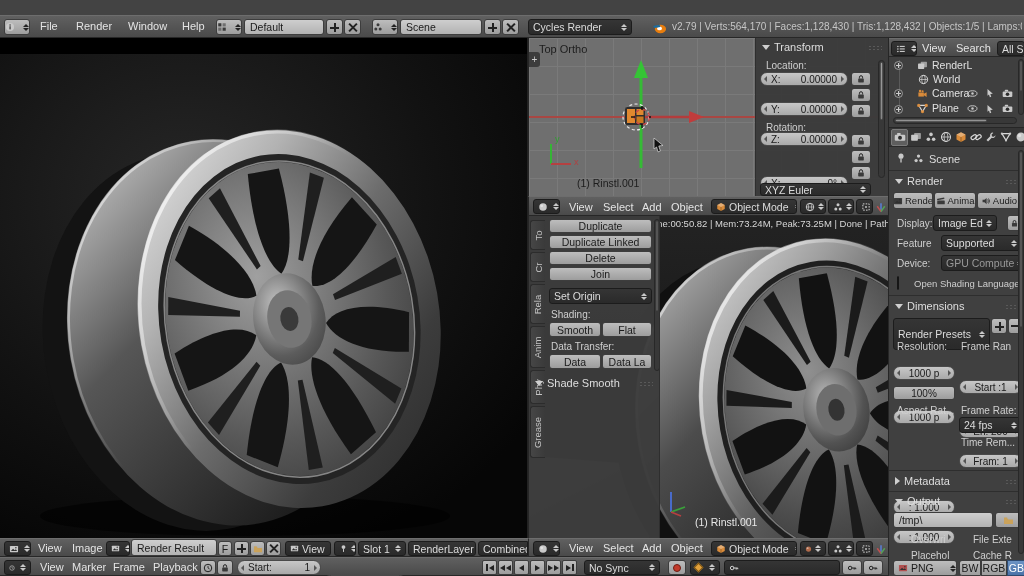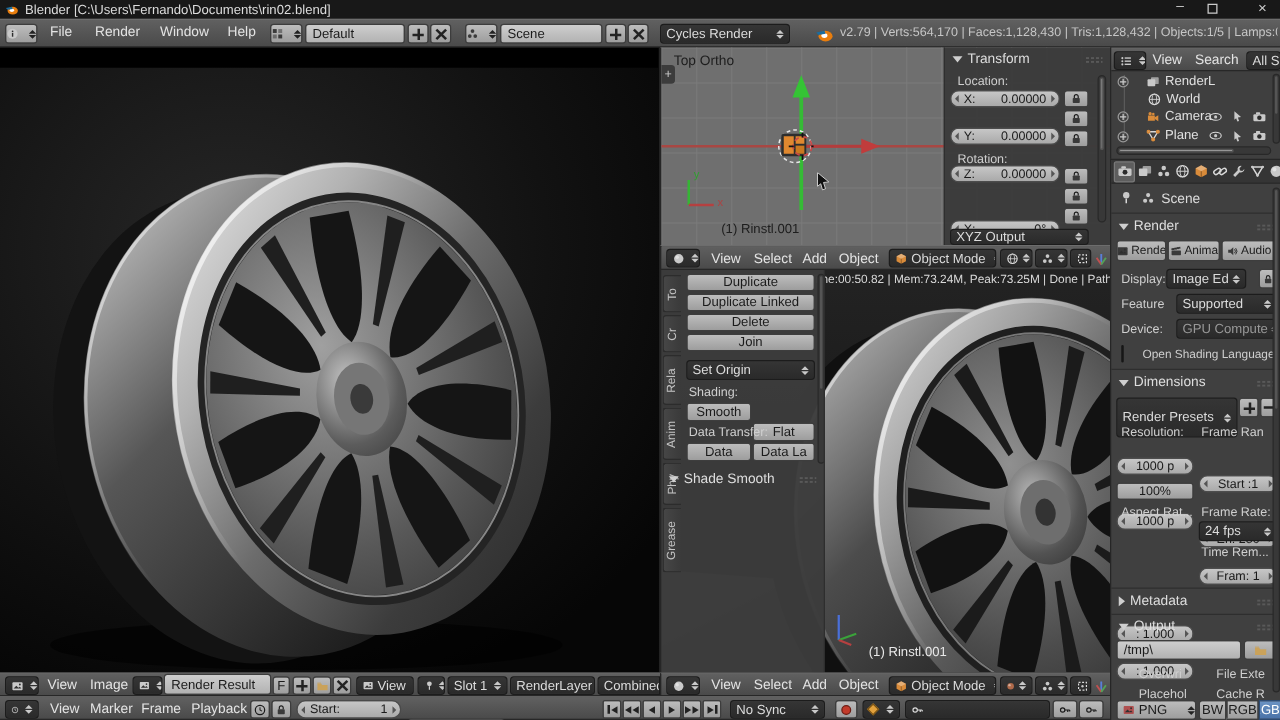--- a/index.html
+++ b/index.html
@@ -173,29 +173,20 @@
 <symbol id="s-magnet" viewBox="0 0 16 16">
         <path d="M3 2v6a5 5 0 0 0 10 0V2h-3v6a2 2 0 0 1-4 0V2Z"></path>
         <rect x="3" y="2" width="3" height="2.5" fill="#c05050"></rect>
         <rect x="10" y="2" width="3" height="2.5" fill="#c05050"></rect>
       </symbol>
 </defs>
   </svg>
 
 <div id="app">
 
-  <div class="abs" style="left:0;top:0;width:1024px;height:15px;background:#181818;display:flex;align-items:center">
-    <svg class="ic" width="11" height="11" style="margin-left:4px">
-        <use href="#s-blend"></use>
-      </svg>
-    <span style="margin-left:5px;font-size:10.5px;color:#dcdcdc;white-space:nowrap">Blender [C:\Users\Fernando\Documents\rin02.blend]</span>
-    <span class="abs" style="left:932px;top:-1px;width:24px;text-align:center;color:#ccc;font-size:11px">–</span>
-    <span class="abs" style="left:966px;top:3px;width:8px;height:8px;border:1px solid #ccc"></span>
-    <span class="abs" style="left:998px;top:-1px;width:24px;text-align:center;color:#ccc;font-size:12px">×</span>
-  </div>
 
   <div class="abs hdr" style="left:0;top:15px;width:1024px;height:23px">
     <div class="abs btn" style="left:4px;top:3px;width:26px;height:16px;gap:2px">
         <svg class="ic" width="10" height="10">
           <use href="#s-info"></use>
         </svg>
         <span class="da dk">
           <i class="u"></i>
           <i class="d"></i>
         </span>
@@ -410,21 +401,21 @@
           <use href="#s-lock"></use>
         </svg>
       </div>
 
     <div class="abs btn" style="left:95px;top:128px;width:20px;height:14px">
         <svg class="ic dkk" width="10" height="10">
           <use href="#s-lock"></use>
         </svg>
       </div>
     <div class="abs dd" style="left:4px;top:145px;width:111px;height:13px">
-        <span>XYZ Output</span>
+        <span>XYZ Euler</span>
         <span class="da">
           <i class="u"></i>
           <i class="d"></i>
         </span>
       </div>
     <div class="abs sb" style="left:122px;top:22px;width:7px;height:118px">
         <div class="sbT" style="margin:1px;width:3px;height:58px"></div>
       </div>
   </div>
 
@@ -599,21 +590,21 @@
         <span>Set Origin</span>
         <span class="da">
           <i class="u"></i>
           <i class="d"></i>
         </span>
       </div>
     <span class="abs lblD" style="left:22px;top:93px">Shading:</span>
     <div class="abs btn" style="left:20px;top:106px;width:52px;height:15px">
         <span>Smooth</span>
       </div>
-    <div class="abs btn" style="left:73px;top:122px;width:50px;height:15px">
+    <div class="abs btn" style="left:73px;top:106px;width:50px;height:15px">
         <span>Flat</span>
       </div>
     <span class="abs lblD" style="left:22px;top:125px">Data Transfer:</span>
     <div class="abs btn" style="left:20px;top:138px;width:52px;height:15px">
         <span>Data</span>
       </div>
     <div class="abs btn" style="left:73px;top:138px;width:50px;height:15px">
         <span>Data La</span>
       </div>
     <div class="abs sb" style="left:125px;top:3px;width:6px;height:152px">

